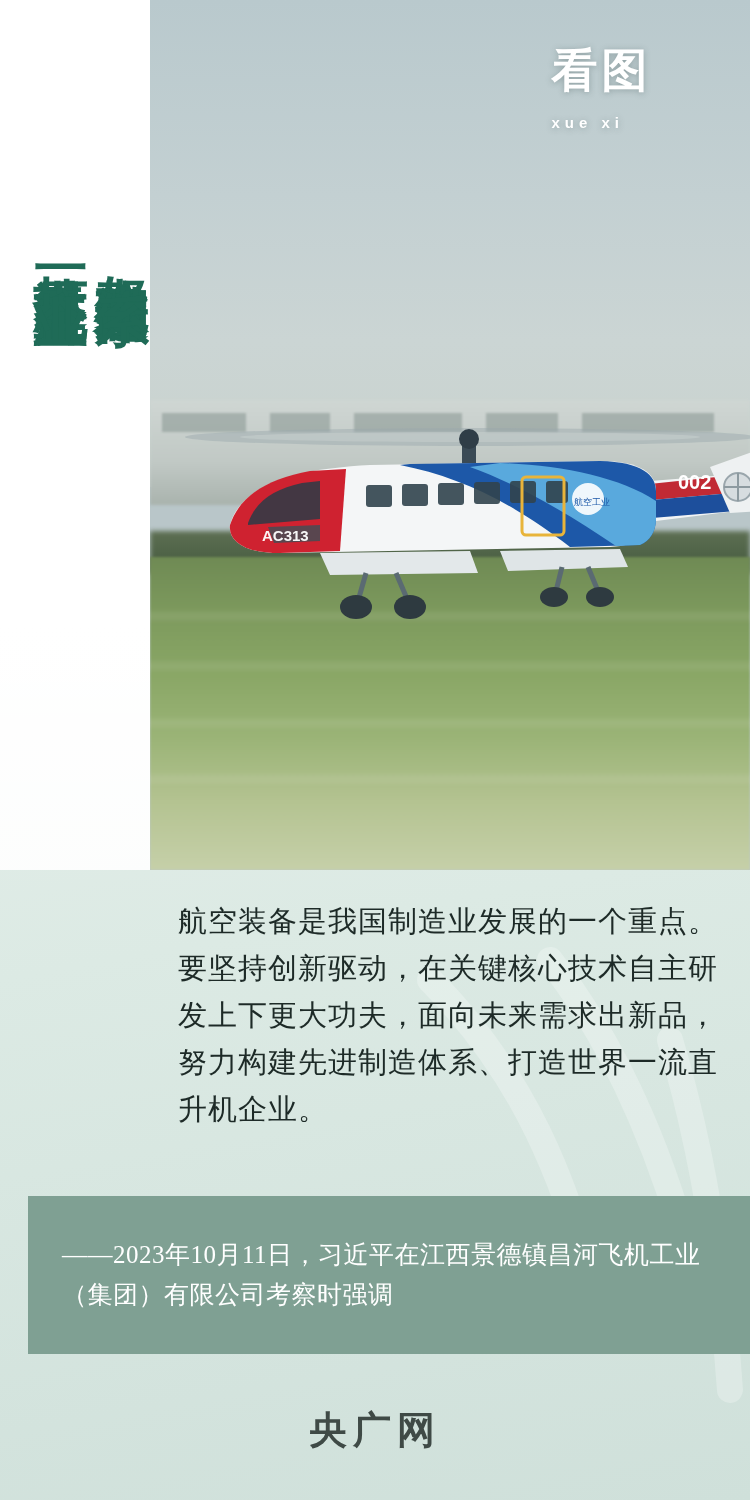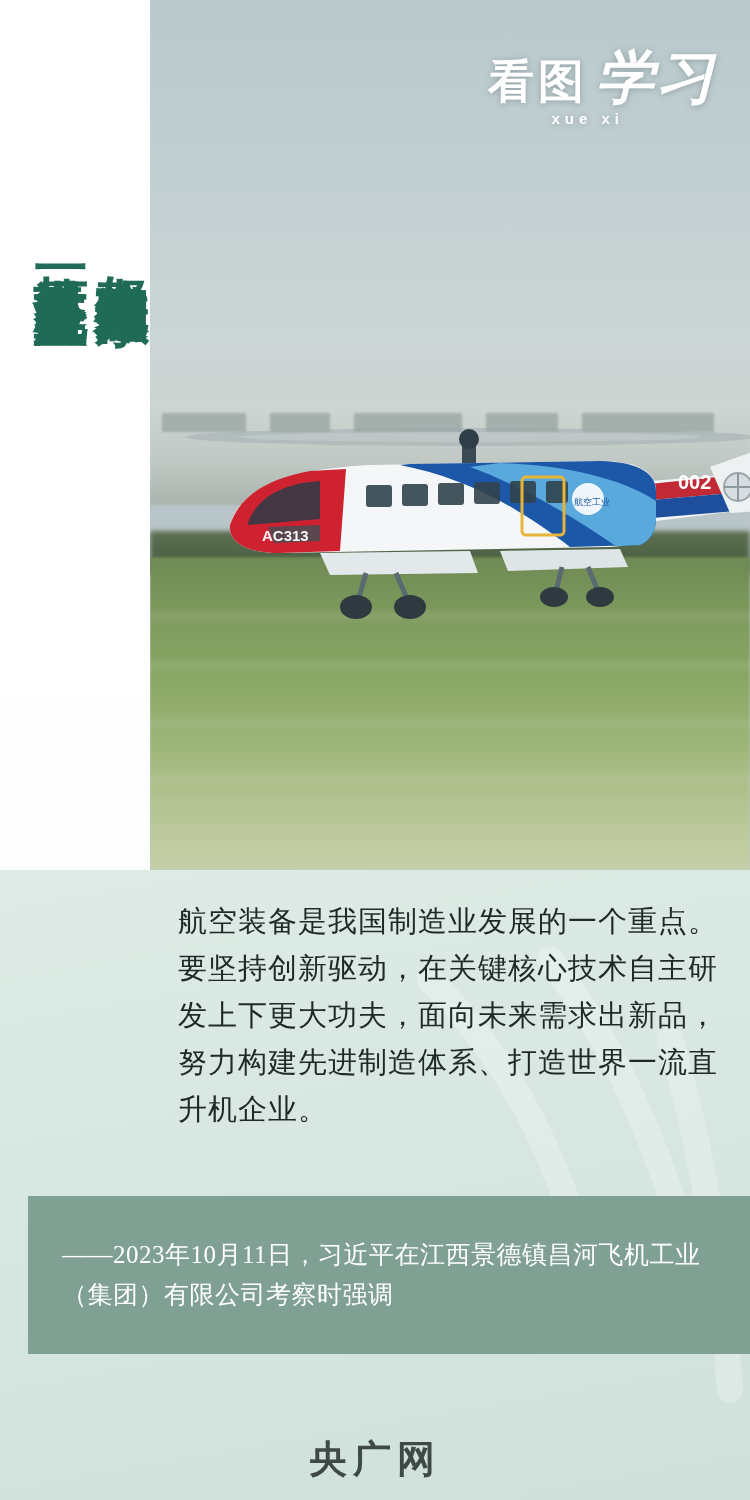--- a/index.html
+++ b/index.html
@@ -133,21 +133,21 @@
     font-family: "DejaVu Serif", serif;
     font-style: italic;
     font-size: 58px;
     letter-spacing: 2px;
   }
   .kantu-pinyin {
     font-family: "Liberation Sans", sans-serif;
     font-size: 15px;
     letter-spacing: 5px;
     font-weight: bold;
-    margin-top: 4px;
+    margin-top: 20px;
     margin-right: 92px;
   }
 
   
   .headline {
     position: absolute;
     left: 0;
     top: 232px;
     width: 150px;
     height: 620px;
@@ -213,21 +213,20 @@
     width: 750px;
     text-align: center;
   }
   .footer-logo {
     display: inline-block;
     font-family: "Liberation Sans", sans-serif;
     font-weight: bold;
     font-size: 38px;
     letter-spacing: 6px;
     color: #3f4a46;
-    margin-top: 29px;
   }
 </style>
 </head>
 <body>
 
 <div class="poster">
 
   <svg class="watermark" viewBox="0 0 420 540" xmlns="http://www.w3.org/2000/svg">
     <g fill="none" stroke="#ffffff" stroke-opacity="0.55" stroke-width="26" stroke-linecap="round">
       <path d="M60,60 C150,150 200,260 230,400"></path>
@@ -315,21 +314,20 @@
         <ellipse cx="430" cy="182" rx="14" ry="10"></ellipse>
       </g>
     </svg>
   </div>
 
   <div class="left-band"></div>
 
   <div class="kantu">
     <div class="kantu-main">
       <span>看图</span>
-      <span class="cursive">学习</span>
     </div>
     <div class="kantu-pinyin">xue xi</div>
   </div>
 
   <div class="headline">
     <div class="hl-col">努力构建先进制造体系</div>
     <div class="hl-col second">打造世界一流直升机企业</div>
   </div>
 
   <div class="quote">航空装备是我国制造业发展的一个重点。要坚持创新驱动，在关键核心技术自主研发上下更大功夫，面向未来需求出新品，努力构建先进制造体系、打造世界一流直升机企业。</div>

